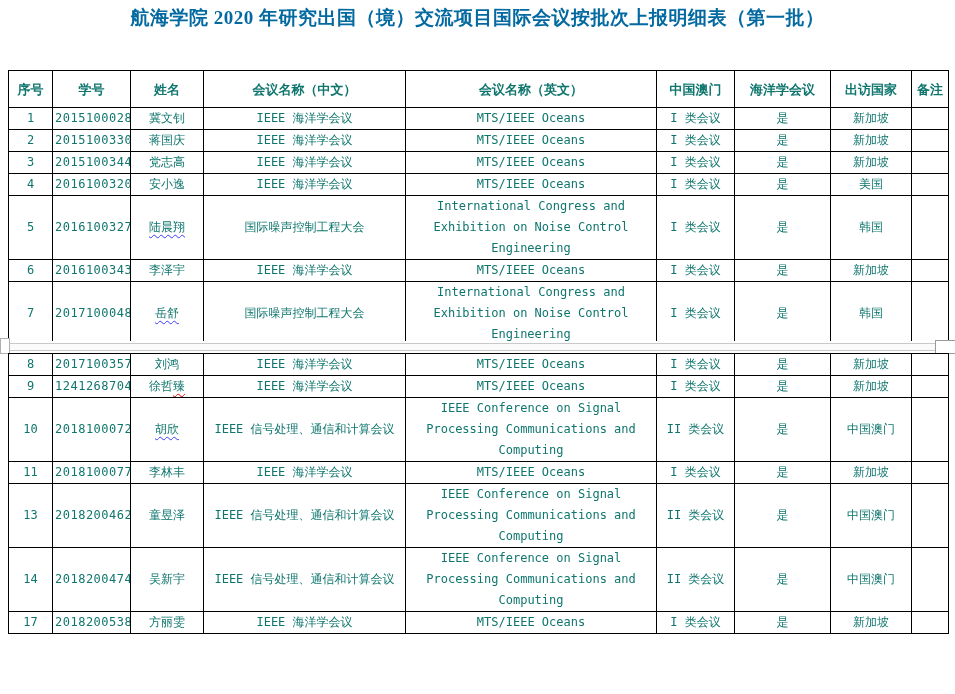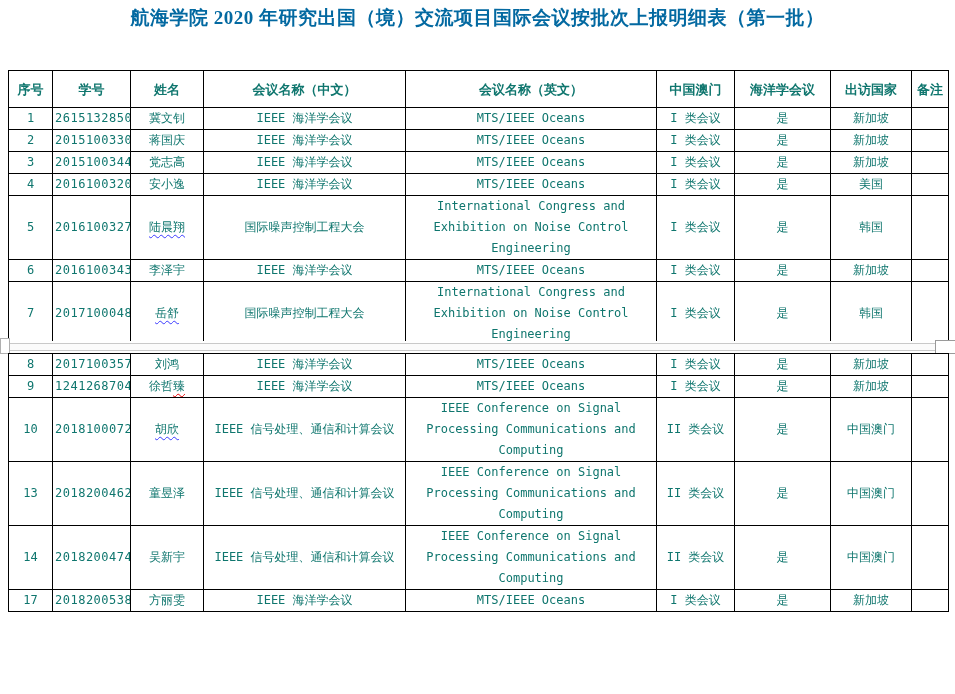--- a/index.html
+++ b/index.html
@@ -104,21 +104,21 @@
         <th>会议名称（英文）</th>
         <th>中国澳门</th>
         <th>海洋学会议</th>
         <th>出访国家</th>
         <th>备注</th>
       </tr>
     </thead>
   <tbody>
       <tr>
         <td class="c-no">1</td>
-        <td class="c-sid">2615132850</td>
+        <td class="c-sid">2015100028</td>
         <td class="c-name">冀文钊</td>
         <td class="c-cn">IEEE 海洋学会议</td>
         <td class="c-en">MTS/IEEE Oceans</td>
         <td class="c-level">I 类会议</td>
         <td class="c-oral">是</td>
         <td class="c-country">新加坡</td>
         <td class="c-remark"></td>
       </tr>
       <tr>
         <td class="c-no">2</td>
@@ -235,20 +235,31 @@
         <td class="c-sid">2018100072</td>
         <td class="c-name"><span class="wavy-blue">胡欣</span></td>
         <td class="c-cn">IEEE 信号处理、通信和计算会议</td>
         <td class="c-en">IEEE Conference on Signal Processing Communications and Computing</td>
         <td class="c-level">II 类会议</td>
         <td class="c-oral">是</td>
         <td class="c-country">中国澳门</td>
         <td class="c-remark"></td>
       </tr>
       <tr>
+        <td class="c-no">11</td>
+        <td class="c-sid">2018100077</td>
+        <td class="c-name">李林丰</td>
+        <td class="c-cn">IEEE 海洋学会议</td>
+        <td class="c-en">MTS/IEEE Oceans</td>
+        <td class="c-level">I 类会议</td>
+        <td class="c-oral">是</td>
+        <td class="c-country">新加坡</td>
+        <td class="c-remark"></td>
+      </tr>
+      <tr>
         <td class="c-no">13</td>
         <td class="c-sid">2018200462</td>
         <td class="c-name">童昱泽</td>
         <td class="c-cn">IEEE 信号处理、通信和计算会议</td>
         <td class="c-en">IEEE Conference on Signal Processing Communications and Computing</td>
         <td class="c-level">II 类会议</td>
         <td class="c-oral">是</td>
         <td class="c-country">中国澳门</td>
         <td class="c-remark"></td>
       </tr>

